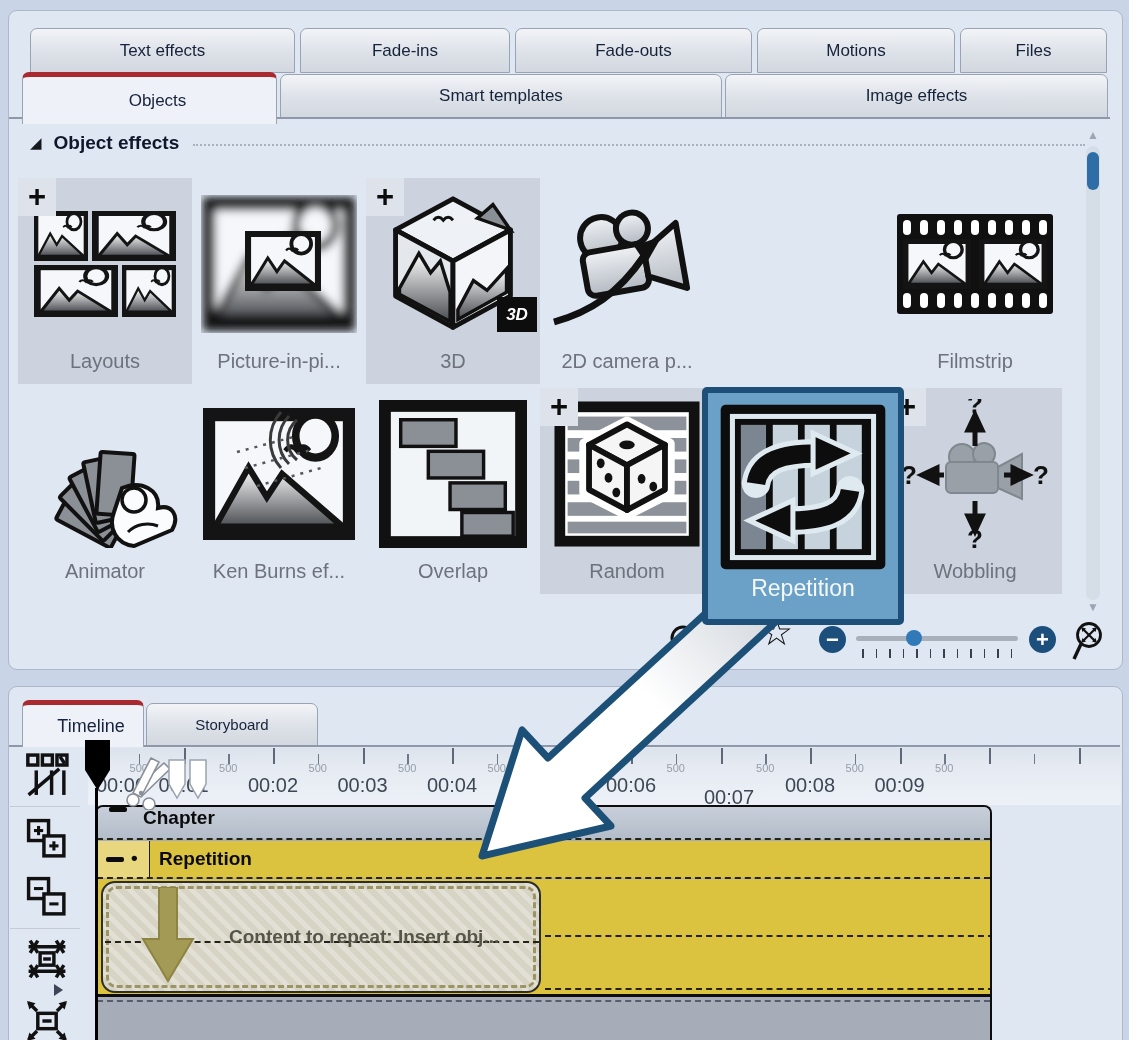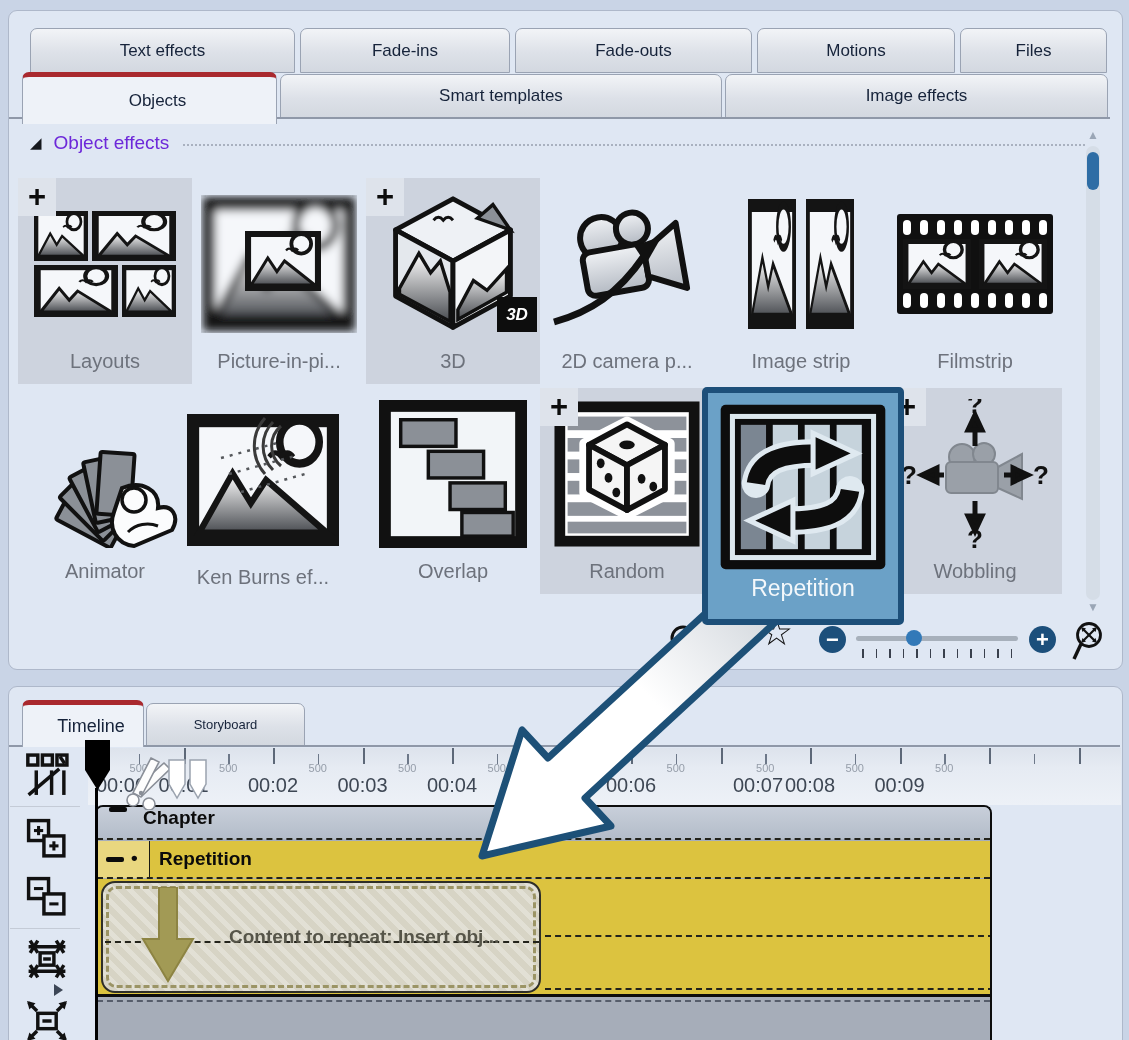--- a/index.html
+++ b/index.html
@@ -8,21 +8,21 @@
   .abs{position:absolute;}
   .panel{position:absolute;background:#dfe7f3;border:1px solid #aeb8ca;border-radius:9px;}
   
   .tab{position:absolute;box-sizing:border-box;display:flex;align-items:center;justify-content:center;
        background:linear-gradient(#f2f4f7,#dde1e8 55%,#d3d8e0);border:1px solid #9aa3b3;
        border-radius:7px 7px 0 0;color:#16233a;font-size:17px;cursor:default;}
   .tab.active{background:#eef2f8;border-bottom:none;border-top:5px solid #a9292e;z-index:3;padding-left:16px;}
   .tabline{position:absolute;background:#8f98a8;height:1.5px;z-index:1;}
   
   .sec-tri{color:#15181d;font-size:15px;}
-  .sec-title{color:#6d28d9;font-size:19px;font-weight:normal;}
+  .sec-title{color:#0f172a;font-size:19px;font-weight:bold;}
   .dotline{flex:1;border-top:2.5px dotted #a9b1bf;margin-left:14px;margin-top:3px;}
   
   .cell{position:absolute;width:174px;height:206px;display:flex;flex-direction:column;align-items:center;}
   .cell.grp{background:#cdd3de;}
   .icon-box{height:172px;display:flex;align-items:center;justify-content:center;}
   .tile-label{font-size:20px;color:#6d727c;white-space:nowrap;}
   .plus-badge{position:absolute;left:0;top:0;width:38px;height:38px;background:#dee3eb;
       color:#0c0c0c;font-size:31px;font-weight:bold;display:flex;align-items:center;justify-content:center;}
   .badge3d{position:absolute;background:#0d0d0d;color:#fff;font-style:italic;font-weight:bold;
       font-size:17px;display:flex;align-items:center;justify-content:center;}
@@ -182,29 +182,20 @@
         <rect x="34" y="52" width="62" height="44" rx="8" fill="url(#lg)" stroke="#111" stroke-width="6"></rect>
         <path d="M96 60 L132 38 L132 104 L96 86 Z" fill="url(#lg)" stroke="#111" stroke-width="6" stroke-linejoin="round"></path>
       </g>
       <path d="M4 128 C 40 118 68 100 94 62" fill="none" stroke="#111" stroke-width="7"></path>
       <path d="M84 52 L112 42 L96 70 Z" fill="#111"></path>
     </svg>
   </div>
   <div class="tile-label">2D camera p...</div>
 </div>
 
-<div class="cell" style="left:714px;top:178px;">
-  <div class="icon-box">
-    <svg width="150" height="134" viewBox="0 0 150 134">
-      <use href="#mpic" x="22" y="2" width="48" height="130"></use>
-      <use href="#mpic" x="80" y="2" width="48" height="130"></use>
-    </svg>
-  </div>
-  <div class="tile-label">Image strip</div>
-</div>
 
 <div class="cell" style="left:888px;top:178px;">
   <div class="icon-box">
     <svg width="160" height="112" viewBox="0 0 160 112">
       <rect x="2" y="6" width="156" height="100" rx="3" fill="#101010"></rect>
       <g fill="#fff">
         <rect x="8" y="12" width="8" height="15" rx="4"></rect>
             <rect x="25" y="12" width="8" height="15" rx="4"></rect>
             <rect x="42" y="12" width="8" height="15" rx="4"></rect>
             <rect x="59" y="12" width="8" height="15" rx="4"></rect>
@@ -253,21 +244,21 @@
         </g>
       </g>
       <path d="M92 88 C112 80 130 90 128 108 C142 104 150 116 142 130 L104 146 C86 144 78 128 84 112 Z" fill="#fbfcfd" stroke="#111" stroke-width="4"></path>
       <circle cx="104" cy="100" r="12" fill="#fbfcfd" stroke="#111" stroke-width="3.5"></circle>
       <path d="M98 132 C106 124 118 122 128 126" fill="none" stroke="#111" stroke-width="3"></path>
     </svg>
   </div>
   <div class="tile-label">Animator</div>
 </div>
 
-<div class="cell" style="left:176px;top:388px;justify-content:center;">
+<div class="cell" style="left:192px;top:388px;">
   <div class="icon-box">
     <svg width="156" height="136" viewBox="0 0 156 136">
       <use href="#mpic" x="2" y="2" width="152" height="132"></use>
       <g fill="none" stroke="#3a3a3a" stroke-width="3">
         <path d="M96 14 a26 26 0 0 0 0 40"></path>
         <path d="M88 10 a34 34 0 0 0 0 48"></path>
         <path d="M80 6 a42 42 0 0 0 0 56"></path>
       </g>
       <g stroke="#55585c" stroke-width="2.5" stroke-dasharray="3 6">
         <path d="M36 46 L96 30"></path>
@@ -388,21 +379,21 @@
 <div class="sb-track"></div>
 <div class="sb-thumb"></div>
 <div class="sb-arrow" style="top:600px;">▼</div>
 
 <div class="panel" style="left:8px;top:686px;width:1113px;height:362px;border-radius:9px 9px 0 0;"></div>
 
 <div class="tabline" style="left:9px;top:745px;width:1111px;"></div>
 <div class="tab active" style="left:22px;top:700px;width:122px;height:47px;font-size:18px;">
       <span>Timeline</span>
     </div>
-<div class="tab" style="left:146px;top:703px;width:159px;height:43px;font-size:13px;">
+<div class="tab" style="left:146px;top:703px;width:172px;height:43px;font-size:15px;">
       <span>Storyboard</span>
     </div>
 
 <svg class="tbtn" style="top:752px;" viewBox="0 0 60 60">
   <g fill="none" stroke="#111" stroke-width="4.5">
     <rect x="5" y="4" width="13" height="13"></rect>
         <rect x="24" y="4" width="13" height="13"></rect>
         <rect x="43" y="4" width="13" height="13"></rect>
     <line x1="47" y1="6" x2="53" y2="15"></line>
     <line x1="16" y1="24" x2="16" y2="56"></line>
@@ -494,21 +485,21 @@
         <span class="r500" style="left: 408.75px;">500</span>
         <div class="tick-major" style="left: 453.5px;"></div>
         <span class="rlab" style="left: 453.5px;">00:05</span>
         <div class="tick-minor" style="left: 498.25px;"></div>
         <span class="r500" style="left: 498.25px;">500</span>
         <div class="tick-major" style="left: 543px;"></div>
         <span class="rlab" style="left: 543px;">00:06</span>
         <div class="tick-minor" style="left: 587.75px;"></div>
         <span class="r500" style="left: 587.75px;">500</span>
         <div class="tick-major" style="left: 632.5px;"></div>
-        <span class="rlab" style="left: 670px;">00:07</span>
+        <span class="rlab" style="left: 641px; margin-top: 12px;">00:07</span>
         <div class="tick-minor" style="left: 677.25px;"></div>
         <span class="r500" style="left: 677.25px;">500</span>
         <div class="tick-major" style="left: 722px;"></div>
         <span class="rlab" style="left: 722px;">00:08</span>
         <div class="tick-minor" style="left: 766.75px;"></div>
         <span class="r500" style="left: 766.75px;">500</span>
         <div class="tick-major" style="left: 811.5px;"></div>
         <span class="rlab" style="left: 811.5px;">00:09</span>
         <div class="tick-minor" style="left: 856.25px;"></div>
         <span class="r500" style="left: 856.25px;">500</span>

